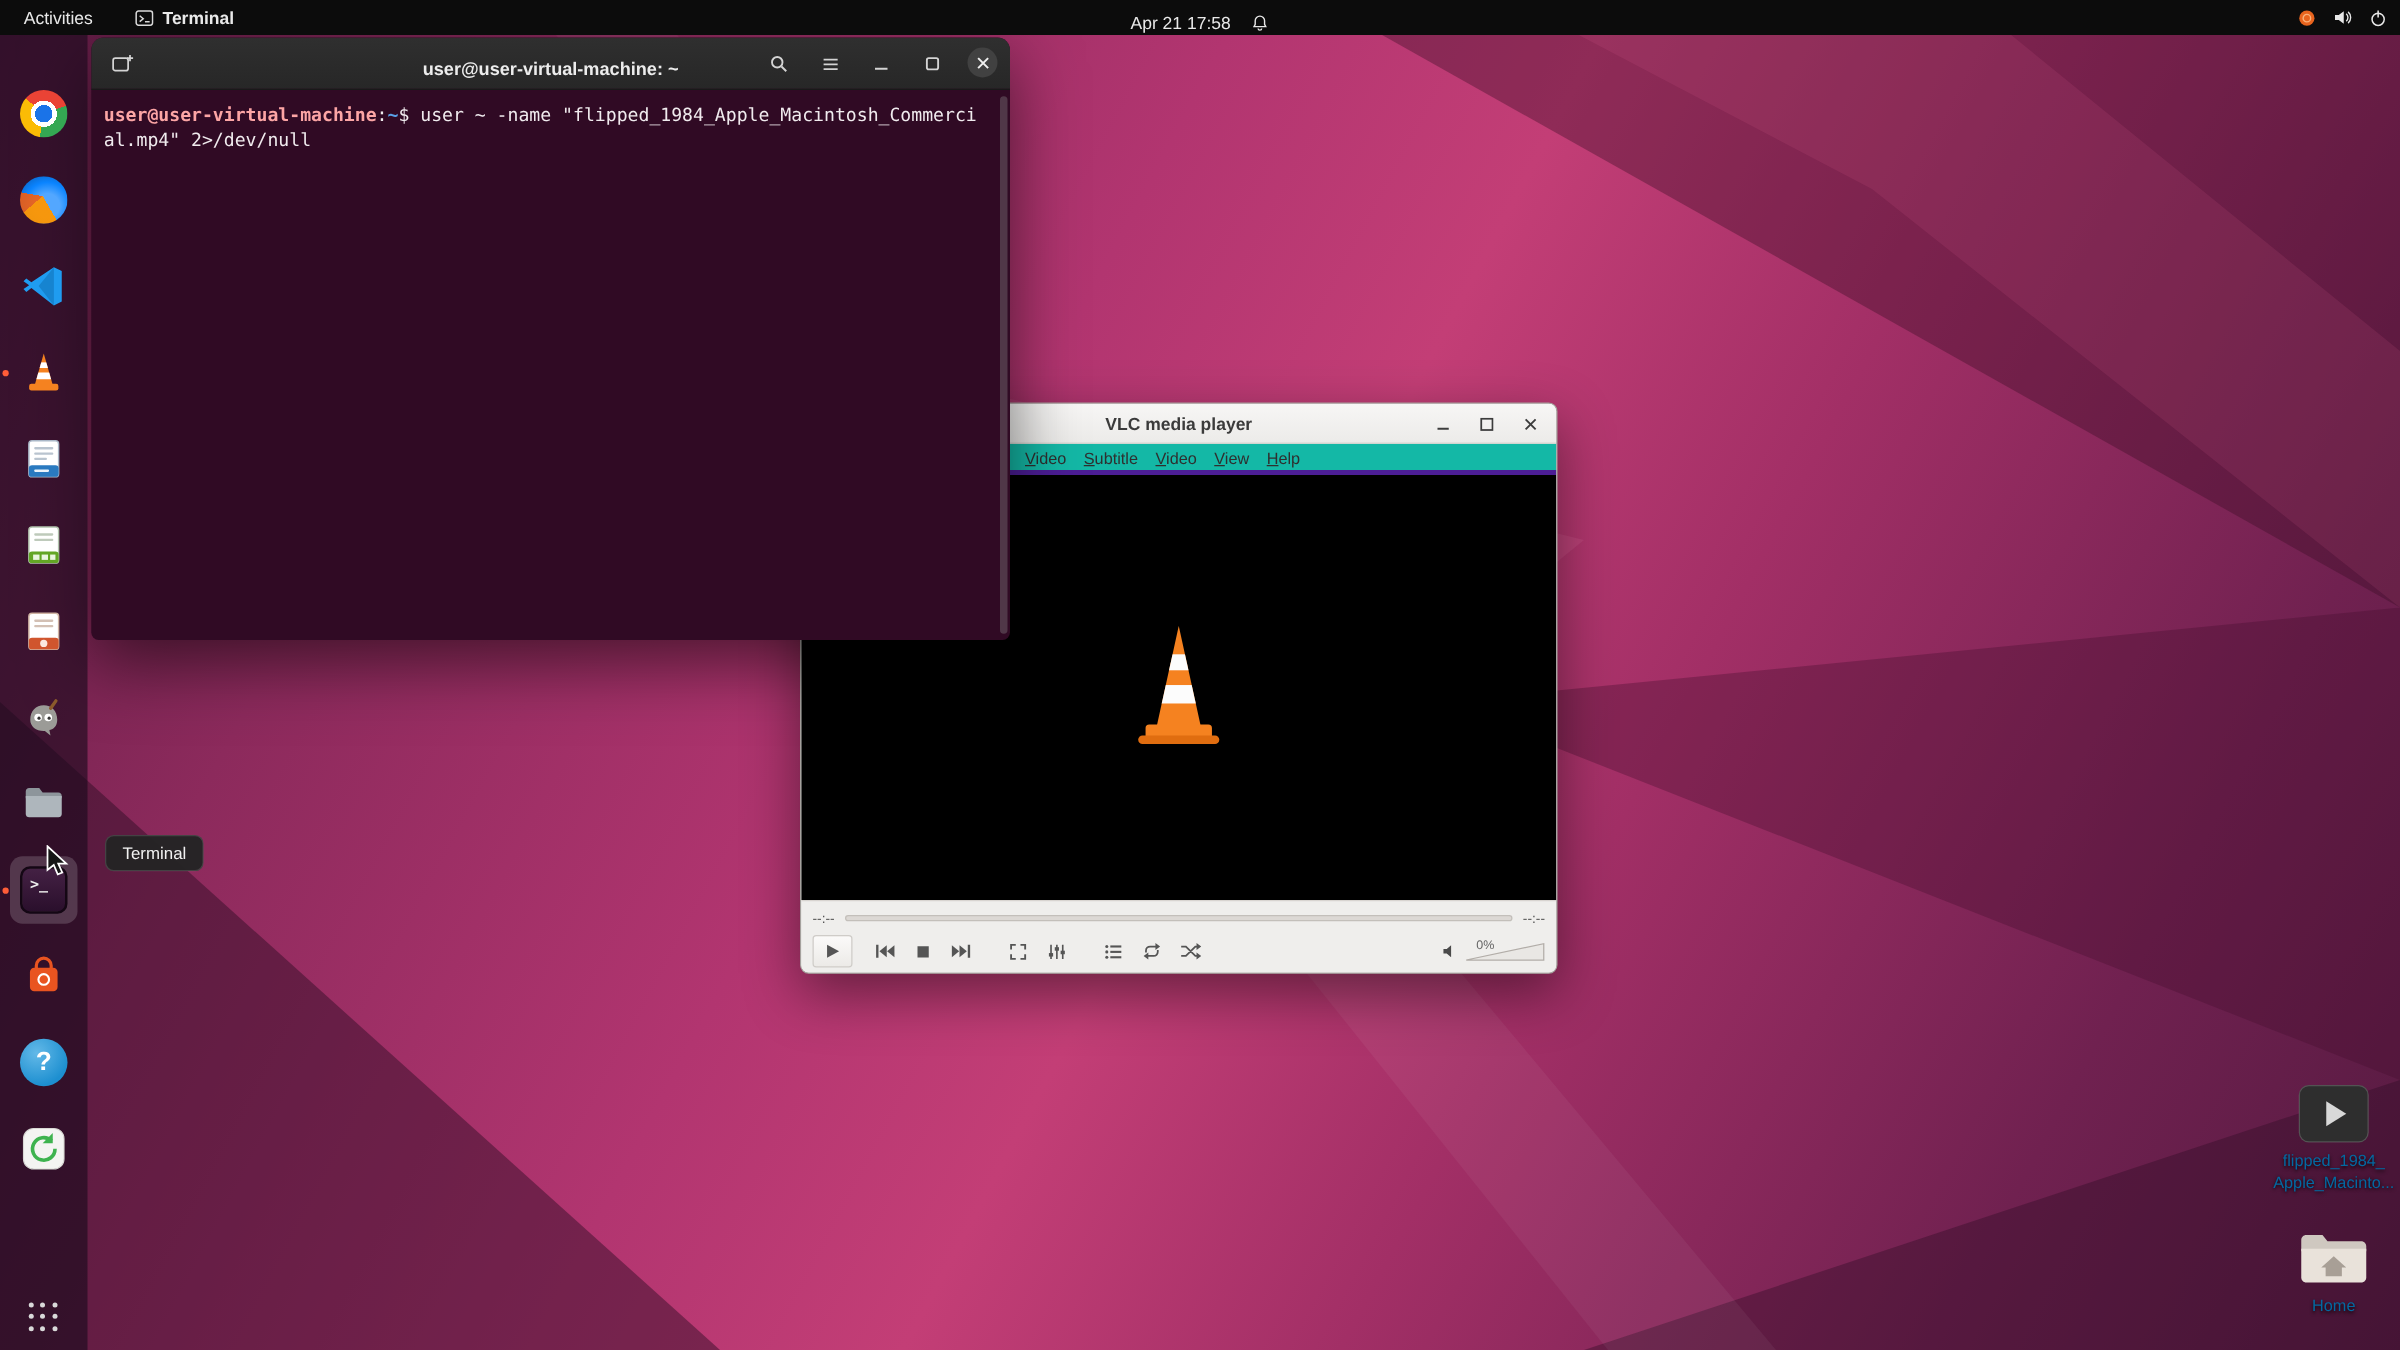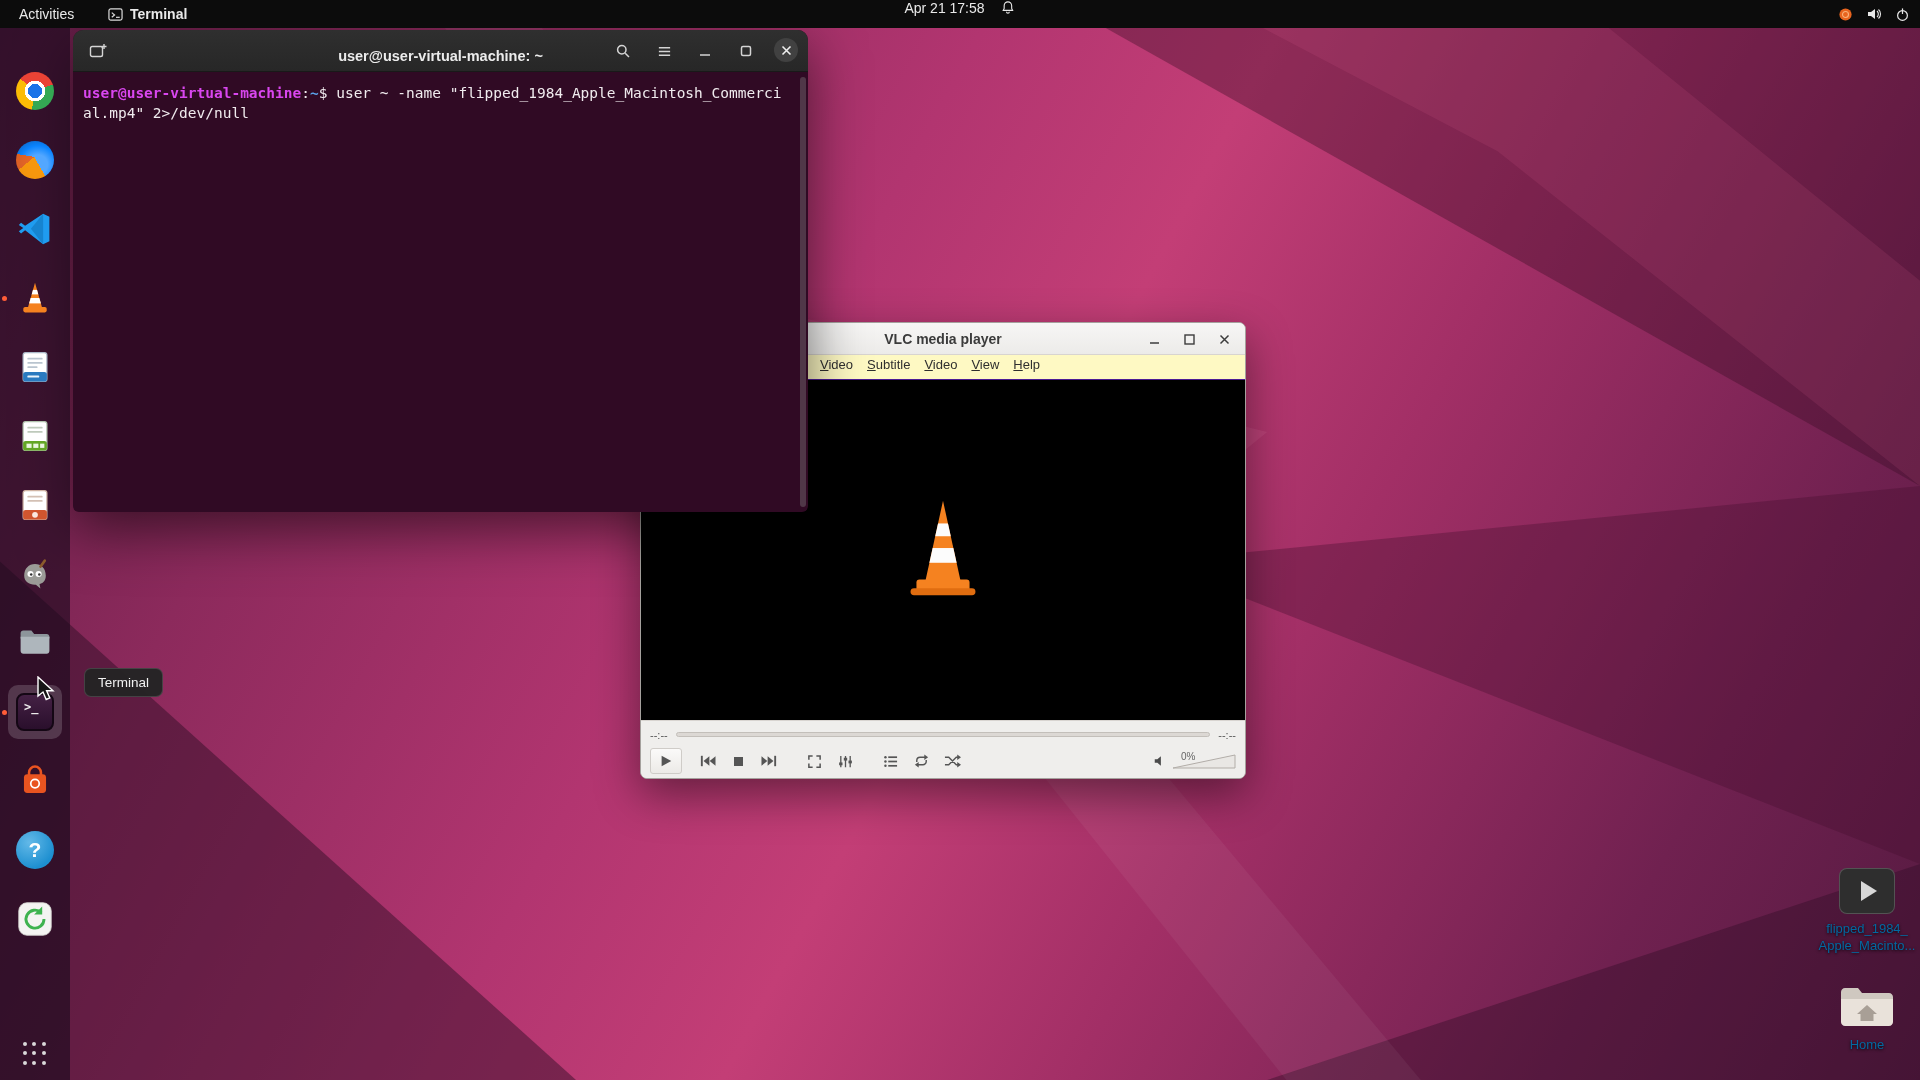--- a/index.html
+++ b/index.html
@@ -14,21 +14,21 @@
 .sh3{clip-path:polygon(100% 45%,100% 80%,60% 52%);background:rgba(70,15,45,.35)}
 .sh4{clip-path:polygon(0 52%,30% 100%,0 100%);background:rgba(40,10,34,.45)}
 .sh5{clip-path:polygon(34% 26%,66% 40%,48% 66%);background:rgba(255,170,205,.10)}
 .sh6{clip-path:polygon(66% 100%,100% 80%,100% 100%);background:rgba(48,12,38,.40)}
 .sh7{clip-path:polygon(22% 0,27% 0,74% 100%,67% 100%);background:rgba(255,255,255,.05)}
 
 
 #topbar{position:absolute;left:0;top:0;right:0;height:28px;background:#0c0c0c;color:#e9e9e9;z-index:40;font-size:14px}
 #topbar .activities{position:absolute;left:10px;top:0;height:28px;display:flex;align-items:center;padding:0 9px;border-radius:6px}
 #topbar .focused-app{position:absolute;left:108px;top:0;height:28px;display:flex;align-items:center;gap:7px;font-weight:700}
-#topbar .clock-group{position:absolute;left:50%;top:0;transform:translateX(-50%);height:26px;display:flex;align-items:flex-start;gap:16px}
+#topbar .clock-group{position:absolute;left:50%;top:0;transform:translateX(-50%);height:26px;display:flex;align-items:flex-end;gap:16px}
 #topbar .status-group{position:absolute;right:10px;top:0;height:28px;display:flex;align-items:center;gap:13px}
 
 
 #dock{position:absolute;left:0;top:28px;bottom:0;width:70px;background:rgba(24,10,27,.62);z-index:30}
 .dock-item{position:absolute;left:8px;width:54px;height:54px;border-radius:10px;display:flex;align-items:center;justify-content:center}
 .dock-item.active{background:rgba(255,255,255,.17)}
 .run-dot{position:absolute;left:-6px;top:25px;width:5px;height:5px;border-radius:50%;background:#ff5d38}
 .dock-icon{width:42px;height:42px;display:flex;align-items:center;justify-content:center}
 .chrome-ic{width:38px;height:38px;border-radius:50%;background:radial-gradient(circle at 50% 50%,#1a73e8 0 7px,#fff 7px 10.5px,transparent 10.5px),conic-gradient(from -50deg,#ea4335 0 33.3%,#34a853 33.3% 66.6%,#fbbc05 66.6% 100%)}
 .firefox-ic{width:38px;height:38px;border-radius:50%;background:conic-gradient(from 150deg at 48% 42%,rgba(255,150,0,.95) 0 80deg,rgba(255,90,0,.85) 80deg 130deg,rgba(255,150,0,0) 130deg),radial-gradient(circle at 58% 62%,#53a7ff 0 30%,#0a84ff 58%,#0a55a8 100%)}
@@ -46,31 +46,31 @@
 
 #terminal{position:absolute;left:73px;top:30px;width:735px;height:482px;border-radius:10px 10px 6px 6px;box-shadow:0 18px 55px rgba(0,0,0,.55);z-index:20;background:#300a24;overflow:hidden}
 #term-header{height:42px;background:linear-gradient(#2f2f2f,#272727);border-bottom:1px solid #191919;position:relative}
 #term-title{position:absolute;left:0;right:0;top:0;height:52px;display:flex;align-items:center;justify-content:center;color:#ececec;font-size:14.5px;font-weight:700}
 .hbtn{width:26px;height:26px;border-radius:6px;display:flex;align-items:center;justify-content:center}
 #term-header .left-ctl{position:absolute;left:12px;top:8px}
 #term-header .right-ctl{position:absolute;right:10px;top:8px;display:flex;gap:15px}
 .close-circle{background:#414141;border-radius:50%;width:24px;height:24px;display:flex;align-items:center;justify-content:center}
 #term-body{position:absolute;left:0;right:0;top:43px;bottom:0;padding:10px 12px 0 10px;font-family:"DejaVu Sans Mono","Liberation Mono",monospace;font-size:14.5px;line-height:20px;color:#f0ebee}
 .term-line{white-space:pre}
-.c-user{color:#d946ef;font-weight:700}
+.c-user{color:#fca5a5;font-weight:700}
 .c-path{color:#5aa1e8;font-weight:700}
 #term-scrollbar{position:absolute;right:2px;top:47px;bottom:5px;width:6px;border-radius:3px;background:#63505c;opacity:.65}
 
 
 #vlc{position:absolute;left:640px;top:322px;width:606px;height:457px;background:#efeeec;border:1px solid #a5a19d;border-radius:7px;box-shadow:0 16px 45px rgba(0,0,0,.45);z-index:10;display:flex;flex-direction:column;overflow:hidden}
 #vlc-titlebar{height:32px;background:linear-gradient(#f7f6f5,#ecebe9);border-bottom:1px solid #d8d4d0;position:relative;display:flex;align-items:center;justify-content:center;flex:0 0 auto}
 #vlc-title{font-size:14px;font-weight:700;color:#3b3b3b}
 #vlc-winbtns{position:absolute;right:12px;top:0;height:32px;display:flex;align-items:center;gap:17px}
 .vbtn{width:18px;height:18px;display:flex;align-items:center;justify-content:center}
-#vlc-menubar{height:25px;background:#fef9c3;border-bottom:1px solid #4c1d95;display:flex;align-items:flex-start;padding-left:172px;flex:0 0 auto}
+#vlc-menubar{height:25px;background:#14b8a6;border-bottom:4px solid #4c1d95;display:flex;align-items:flex-end;padding-left:172px;flex:0 0 auto}
 .vlc-menu-item{display:inline-block;font-size:13px;color:#2f2f2f;padding:2px 7px}
 .vlc-menu-item::first-letter{text-decoration:underline}
 #vlc-video{flex:1;background:#000;display:flex;align-items:center;justify-content:center;position:relative}
 #vlc-controls{flex:0 0 58px;background:#efeeec;border-top:1px solid #d8d4d0;padding:5px 9px 0}
 .seek-row{display:flex;align-items:center;gap:8px;height:17px}
 .vtime{font-size:11px;color:#555}
 .groove{flex:1;height:5px;background:#dcd8d4;border:1px solid #c3bfba;border-radius:3px}
 .btn-row{display:flex;align-items:center;gap:7px;margin-top:5px}
 .ctl{width:24px;height:22px;display:flex;align-items:center;justify-content:center}
 .ctl-play{width:32px;height:26px;border:1px solid #cfccc8;border-radius:3px;background:linear-gradient(#fbfaf9,#eceae7);display:flex;align-items:center;justify-content:center}

